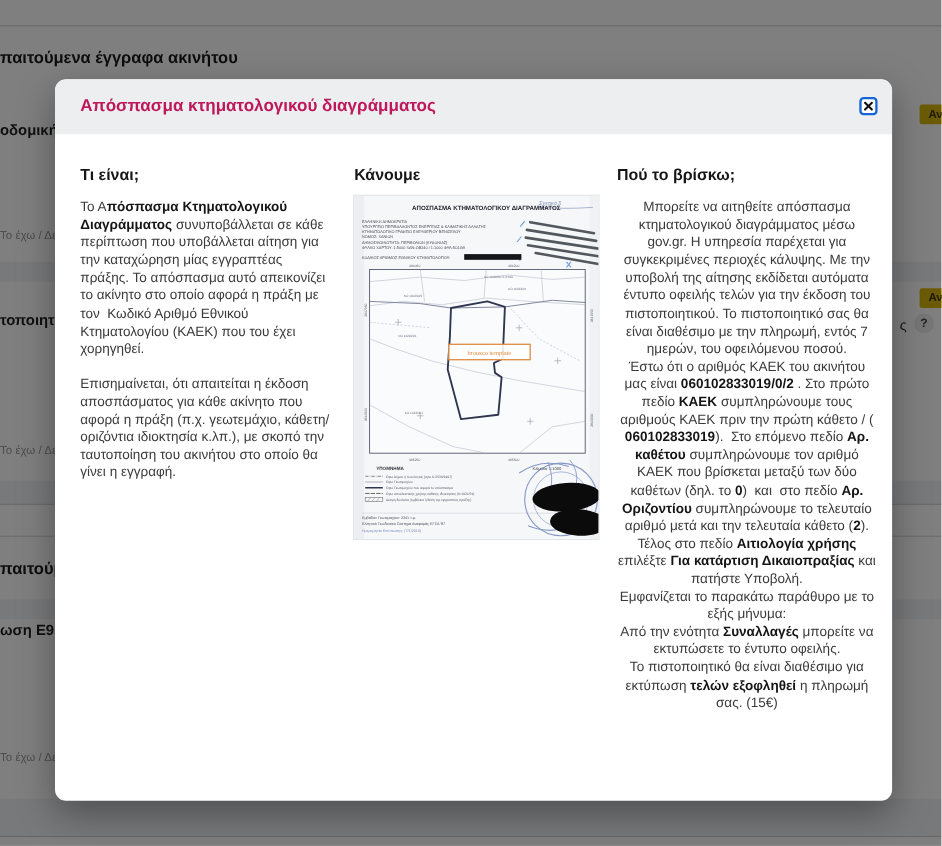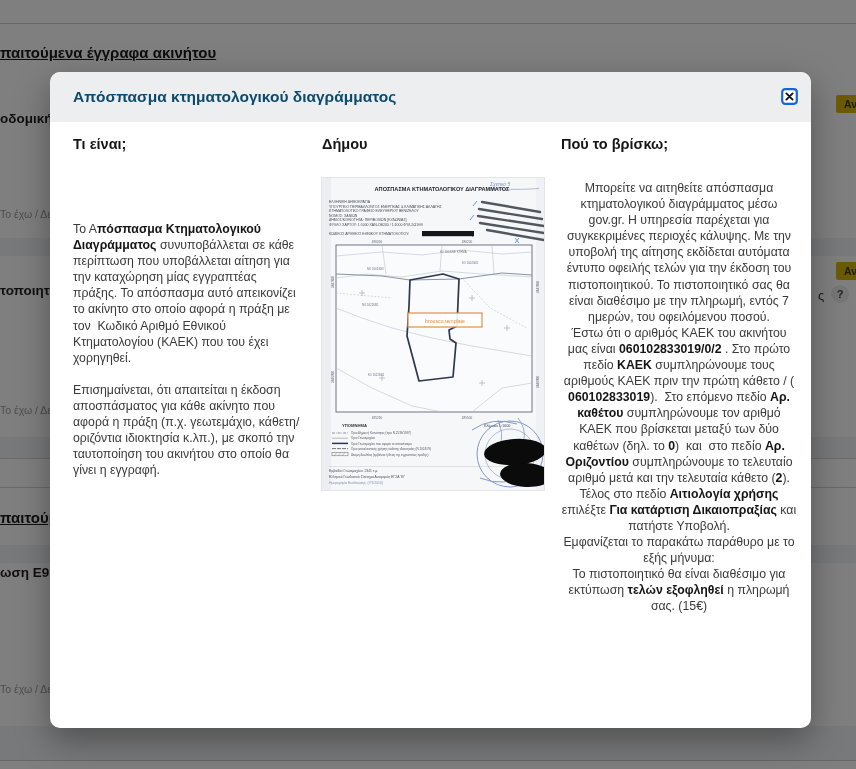--- a/index.html
+++ b/index.html
@@ -4,44 +4,44 @@
 <style>
   html,body{margin:0;padding:0;}
   body{
     width:856px;height:769px;overflow:hidden;position:relative;
     font-family:"Liberation Sans","DejaVu Sans",sans-serif;
     background:#ffffff;
   }
   
   .page{position:absolute;inset:0;background:#ffffff;z-index:1;}
   .topbar{position:absolute;left:0;top:0;width:856px;height:23px;background:#ffffff;border-bottom:1px solid #cfcfcf;}
-  .page-h1{position:absolute;left:0;top:44px;font-size:15px;font-weight:bold;color:#1a1a1a;white-space:nowrap;text-decoration:underline;}
+  .page-h1{position:absolute;left:0;top:44px;font-size:15px;font-weight:bold;color:#1a1a1a;white-space:nowrap;}
   .acc-title{position:absolute;left:0;font-size:13.5px;font-weight:bold;color:#1f1f1f;white-space:nowrap;}
   .acc-status{position:absolute;left:0;font-size:10.5px;color:#9a9a9a;white-space:nowrap;}
   .band{position:absolute;left:0;width:856px;background:#f1f2f4;}
   .hline{position:absolute;left:0;width:856px;height:1px;background:#d4d4d4;}
   .badge{position:absolute;left:836px;background:#d9b70c;color:#3f3800;font-size:10.5px;font-weight:bold;
          padding:3px 8px;border-radius:2px;white-space:nowrap;}
   .side-frag{position:absolute;left:818px;top:288px;font-size:13px;color:#333;}
   .help-circle{position:absolute;left:831px;top:285px;width:18px;height:18px;border-radius:50%;
                background:#ededed;color:#444;font-size:11px;font-weight:bold;text-align:center;line-height:18px;}
   
   .overlay{position:absolute;inset:0;background:rgba(0,0,0,0.5);z-index:10;}
   
   .modal{position:absolute;left:50px;top:72px;width:761px;height:656px;background:#ffffff;
          border-radius:10px;z-index:20;box-shadow:0 12px 34px rgba(0,0,0,.35);overflow:hidden;}
   .modal-header{position:absolute;left:0;top:0;width:100%;height:50px;background:#edeef0;border-radius:10px 10px 0 0;}
-  .modal-title{position:absolute;left:23px;top:0;height:50px;line-height:50px;font-size:15.5px;font-weight:bold;color:#0c4a6e;}
+  .modal-title{position:absolute;left:23px;top:0;height:50px;line-height:50px;font-size:15.5px;font-weight:bold;color:#be185d;}
   .close-btn{position:absolute;top:16px;right:13px;width:17px;height:17px;cursor:pointer;background:none;border:none;padding:0;}
-  .col-heading{position:absolute;top:64px;font-size:14.5px;font-weight:bold;color:#161616;}
+  .col-heading{position:absolute;top:80px;font-size:14.5px;font-weight:bold;color:#161616;}
   .col{position:absolute;top:108px;font-size:12.3px;line-height:16.1px;color:#3a3a3a;}
   .col b{color:#151515;}
   .col .p{margin:0;white-space:pre-wrap;}
   .col .p-gap{margin:0 0 16px 0;white-space:pre-wrap;}
-  .col1{left:23px;width:228px;margin-top:41px;}
+  .col1{left:23px;width:228px;}
   .col3{left:511px;width:236px;text-align:center;}
   
   .doc{position:absolute;left:272px;top:106px;width:222px;height:312px;background:#f6f7f9;
        box-shadow:0 0 0 1px #e3e4e8;}
   .doc svg{position:absolute;inset:0;font-family:"Liberation Sans","DejaVu Sans",sans-serif;}
 </style>
 </head>
 <body>
 
 <div class="page">
@@ -85,21 +85,21 @@
       </svg>
     </button>
   </div>
 
   <div class="col-heading" style="left:23px">Τι είναι;</div>
   <div class="col col1">
     <div class="p-gap"><span>Το Α</span><b>πόσπασμα Κτηματολογικού Διαγράμματος</b><span> συνυποβάλλεται σε κάθε περίπτωση που υποβάλλεται αίτηση για την καταχώρηση μίας εγγραπτέας πράξης. Το απόσπασμα αυτό απεικονίζει το ακίνητο στο οποίο αφορά η πράξη με τον  Κωδικό Αριθμό Εθνικού Κτηματολογίου (ΚΑΕΚ) που του έχει χορηγηθεί.</span></div>
     <div class="p"><span>Επισημαίνεται, ότι απαιτείται η έκδοση αποσπάσματος για κάθε ακίνητο που αφορά η πράξη (π.χ. γεωτεμάχιο, κάθετη/οριζόντια ιδιοκτησία κ.λπ.), με σκοπό την ταυτοποίηση του ακινήτου στο οποίο θα γίνει η εγγραφή.</span></div>
   </div>
 
-  <div class="col-heading" style="left:272px">Δήμου</div>
+  <div class="col-heading" style="left:272px">Κάνουμε</div>
   <div class="doc">
     <svg viewBox="0 0 222 312" width="222" height="312">
 
       <rect x="0" y="0" width="222" height="312" fill="#f6f7f9"></rect>
       <rect x="0" y="0" width="9" height="312" fill="#e9eaee" opacity="0.7"></rect>
       <rect x="214" y="0" width="8" height="312" fill="#eceef2" opacity="0.7"></rect>
 
       <g>
         <text x="168" y="8" font-size="5" font-style="italic" fill="#8493c0">Σχετικό 5</text>
         <path d="M167 10 q 22 2.5 50 0.5" stroke="#8493c0" stroke-width="0.6" fill="none"></path>
@@ -222,18 +222,19 @@
         <ellipse cx="204" cy="297" rx="26" ry="12" transform="rotate(3 204 297)"></ellipse>
       </g>
     </svg>
   </div>
 
   <div class="col-heading" style="left:511px">Πού το βρίσκω;</div>
   <div class="col col3">
     <div class="p"><span>Μπορείτε να αιτηθείτε απόσπασμα κτηματολογικού διαγράμματος μέσω gov.gr. Η υπηρεσία παρέχεται για συγκεκριμένες περιοχές κάλυψης. Με την υποβολή της αίτησης εκδίδεται αυτόματα έντυπο οφειλής τελών για την έκδοση του πιστοποιητικού. Το πιστοποιητικό σας θα είναι διαθέσιμο με την πληρωμή, εντός 7 ημερών, του οφειλόμενου ποσού.</span></div>
     <div class="p"><span>Έστω ότι ο αριθμός ΚΑΕΚ του ακινήτου μας είναι </span><b>060102833019/0/2</b><span> . Στο πρώτο πεδίο </span><b>ΚΑΕΚ</b><span> συμπληρώνουμε τους αριθμούς ΚΑΕΚ πριν την πρώτη κάθετο / ( </span><b>060102833019</b><span>).  Στο επόμενο πεδίο </span><b>Αρ. καθέτου</b><span> συμπληρώνουμε τον αριθμό ΚΑΕΚ που βρίσκεται μεταξύ των δύο καθέτων (δηλ. το </span><b>0</b><span>)  και  στο πεδίο </span><b>Αρ. Οριζοντίου</b><span> συμπληρώνουμε το τελευταίο αριθμό μετά και την τελευταία κάθετο (</span><b>2</b><span>).  Τέλος στο πεδίο </span><b>Αιτιολογία χρήσης</b><span> επιλέξτε </span><b>Για κατάρτιση Δικαιοπραξίας</b><span> και πατήστε Υποβολή.</span></div>
     <div class="p"><span>Εμφανίζεται το παρακάτω παράθυρο με το εξής μήνυμα:</span></div>
+    <div class="p"><span>Από την ενότητα </span><b>Συναλλαγές</b><span> μπορείτε να εκτυπώσετε το έντυπο οφειλής.</span></div>
     <div class="p"><span>Το πιστοποιητικό θα είναι διαθέσιμο για εκτύπωση </span><b>τελών εξοφληθεί</b><span> η πληρωμή σας. (15€)</span></div>
     <div class="p">
       
     </div>
   </div>
 </div>
 
 </body></html>

